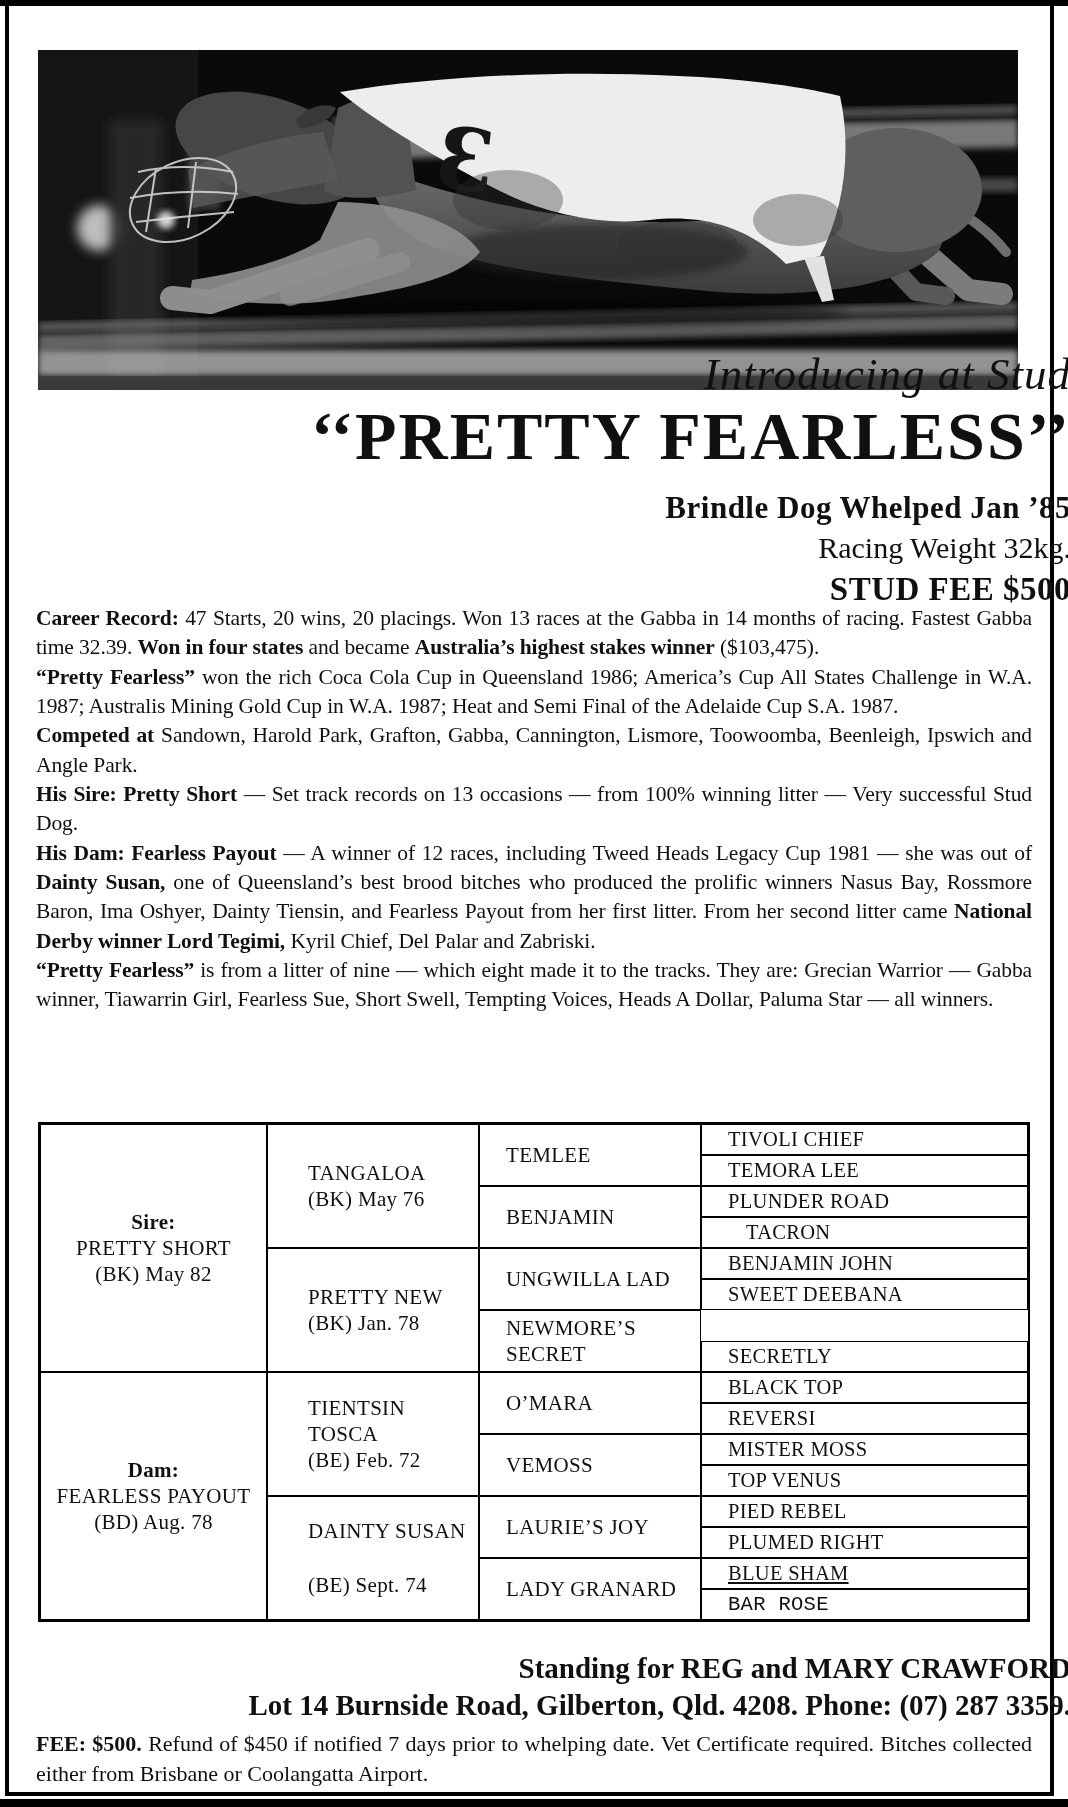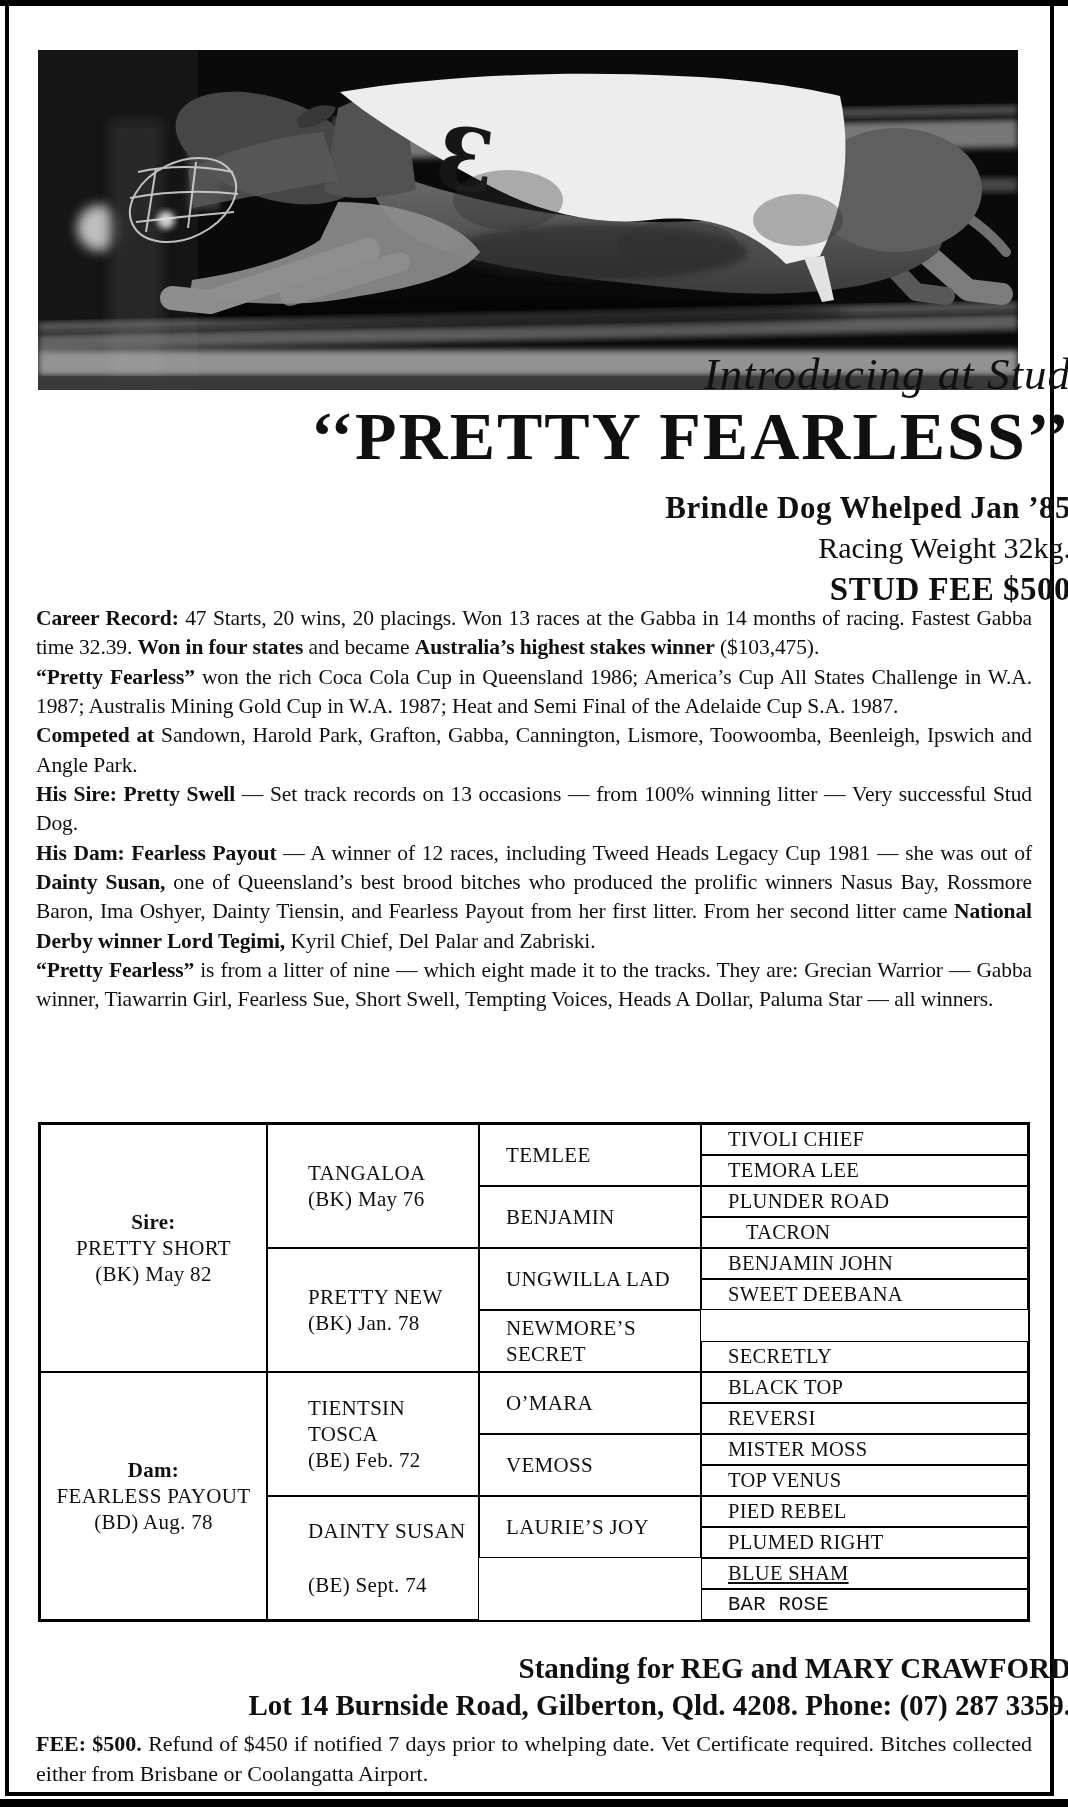--- a/index.html
+++ b/index.html
@@ -123,21 +123,21 @@
   <div class="centerline kicker">Introducing at Stud</div>
   <div class="centerline title">‘‘PRETTY FEARLESS’’</div>
   <div class="centerline sub-whelped">Brindle Dog Whelped Jan ’85</div>
   <div class="centerline sub-weight">Racing Weight 32kg.</div>
   <div class="centerline sub-fee">STUD FEE $500</div>
 
   <div class="bodytext">
       <p><b>Career Record: </b><span>47 Starts, 20 wins, 20 placings. Won 13 races at the Gabba in 14 months of racing. Fastest Gabba time 32.39. </span><b>Won in four states</b><span> and became </span><b>Australia’s highest stakes winner</b><span> ($103,475).</span></p>
       <p><b>“Pretty Fearless”</b><span> won the rich Coca Cola Cup in Queensland 1986; America’s Cup All States Challenge in W.A. 1987; Australis Mining Gold Cup in W.A. 1987; Heat and Semi Final of the Adelaide Cup S.A. 1987.</span></p>
       <p><b>Competed at</b><span> Sandown, Harold Park, Grafton, Gabba, Cannington, Lismore, Toowoomba, Beenleigh, Ipswich and Angle Park.</span></p>
-      <p><b>His Sire: Pretty Swell</b><span> — Set track records on 13 occasions — from 100% winning litter — Very successful Stud Dog.</span></p>
+      <p><b>His Sire: Pretty Short</b><span> — Set track records on 13 occasions — from 100% winning litter — Very successful Stud Dog.</span></p>
       <p><b>His Dam: Fearless Payout</b><span> — A winner of 12 races, including Tweed Heads Legacy Cup 1981 — she was out of </span><b>Dainty Susan,</b><span> one of Queensland’s best brood bitches who produced the prolific winners Nasus Bay, Rossmore Baron, Ima Oshyer, Dainty Tiensin, and Fearless Payout from her first litter. From her second litter came </span><b>National Derby winner Lord Tegimi,</b><span> Kyril Chief, Del Palar and Zabriski.</span></p>
       <p><b>“Pretty Fearless”</b><span> is from a litter of nine — which eight made it to the tracks. They are: Grecian Warrior — Gabba winner, Tiawarrin Girl, Fearless Sue, Short Swell, Tempting Voices, Heads A Dollar, Paluma Star — all winners.</span></p>
     </div>
 
   <div class="pedigree">
       <div class="cell gen1" style="grid-area: 1 / 1 / span 8;">
         <div class="lbl">Sire:</div>
         <div class="nm">PRETTY SHORT</div>
         <div class="dt">(BK) May 82</div>
       </div>
@@ -162,20 +162,21 @@
         <div class="nm">DAINTY SUSAN</div>
         <div class="dt">(BE) Sept. 74</div>
       </div>
       <div class="cell gen3" style="grid-area: 1 / 3 / span 2;">TEMLEE</div>
       <div class="cell gen3" style="grid-area: 3 / 3 / span 2;">BENJAMIN</div>
       <div class="cell gen3" style="grid-area: 5 / 3 / span 2;">UNGWILLA LAD</div>
       <div class="cell gen3" style="grid-area: 7 / 3 / span 2;">NEWMORE’S SECRET</div>
       <div class="cell gen3" style="grid-area: 9 / 3 / span 2;">O’MARA</div>
       <div class="cell gen3" style="grid-area: 11 / 3 / span 2;">VEMOSS</div>
       <div class="cell gen3" style="grid-area: 13 / 3 / span 2;">LAURIE’S JOY</div>
+      <div class="cell gen3" style="grid-area: 15 / 3 / span 2;">LADY GRANARD</div>
       <div class="cell gen4" style="grid-area: 1 / 4 / span 1;">TIVOLI CHIEF</div>
       <div class="cell gen4" style="grid-area: 2 / 4 / span 1;">TEMORA LEE</div>
       <div class="cell gen4" style="grid-area: 3 / 4 / span 1;">PLUNDER ROAD</div>
       <div class="cell gen4" style="grid-area: 4 / 4 / span 1; padding-left: 44px;">TACRON</div>
       <div class="cell gen4" style="grid-area: 5 / 4 / span 1;">BENJAMIN JOHN</div>
       <div class="cell gen4" style="grid-area: 6 / 4 / span 1;">SWEET DEEBANA</div>
       <div class="cell gen4" style="grid-area: 8 / 4 / span 1;">SECRETLY</div>
       <div class="cell gen4" style="grid-area: 9 / 4 / span 1;">BLACK TOP</div>
       <div class="cell gen4" style="grid-area: 10 / 4 / span 1;">REVERSI</div>
       <div class="cell gen4" style="grid-area: 11 / 4 / span 1;">MISTER MOSS</div>

